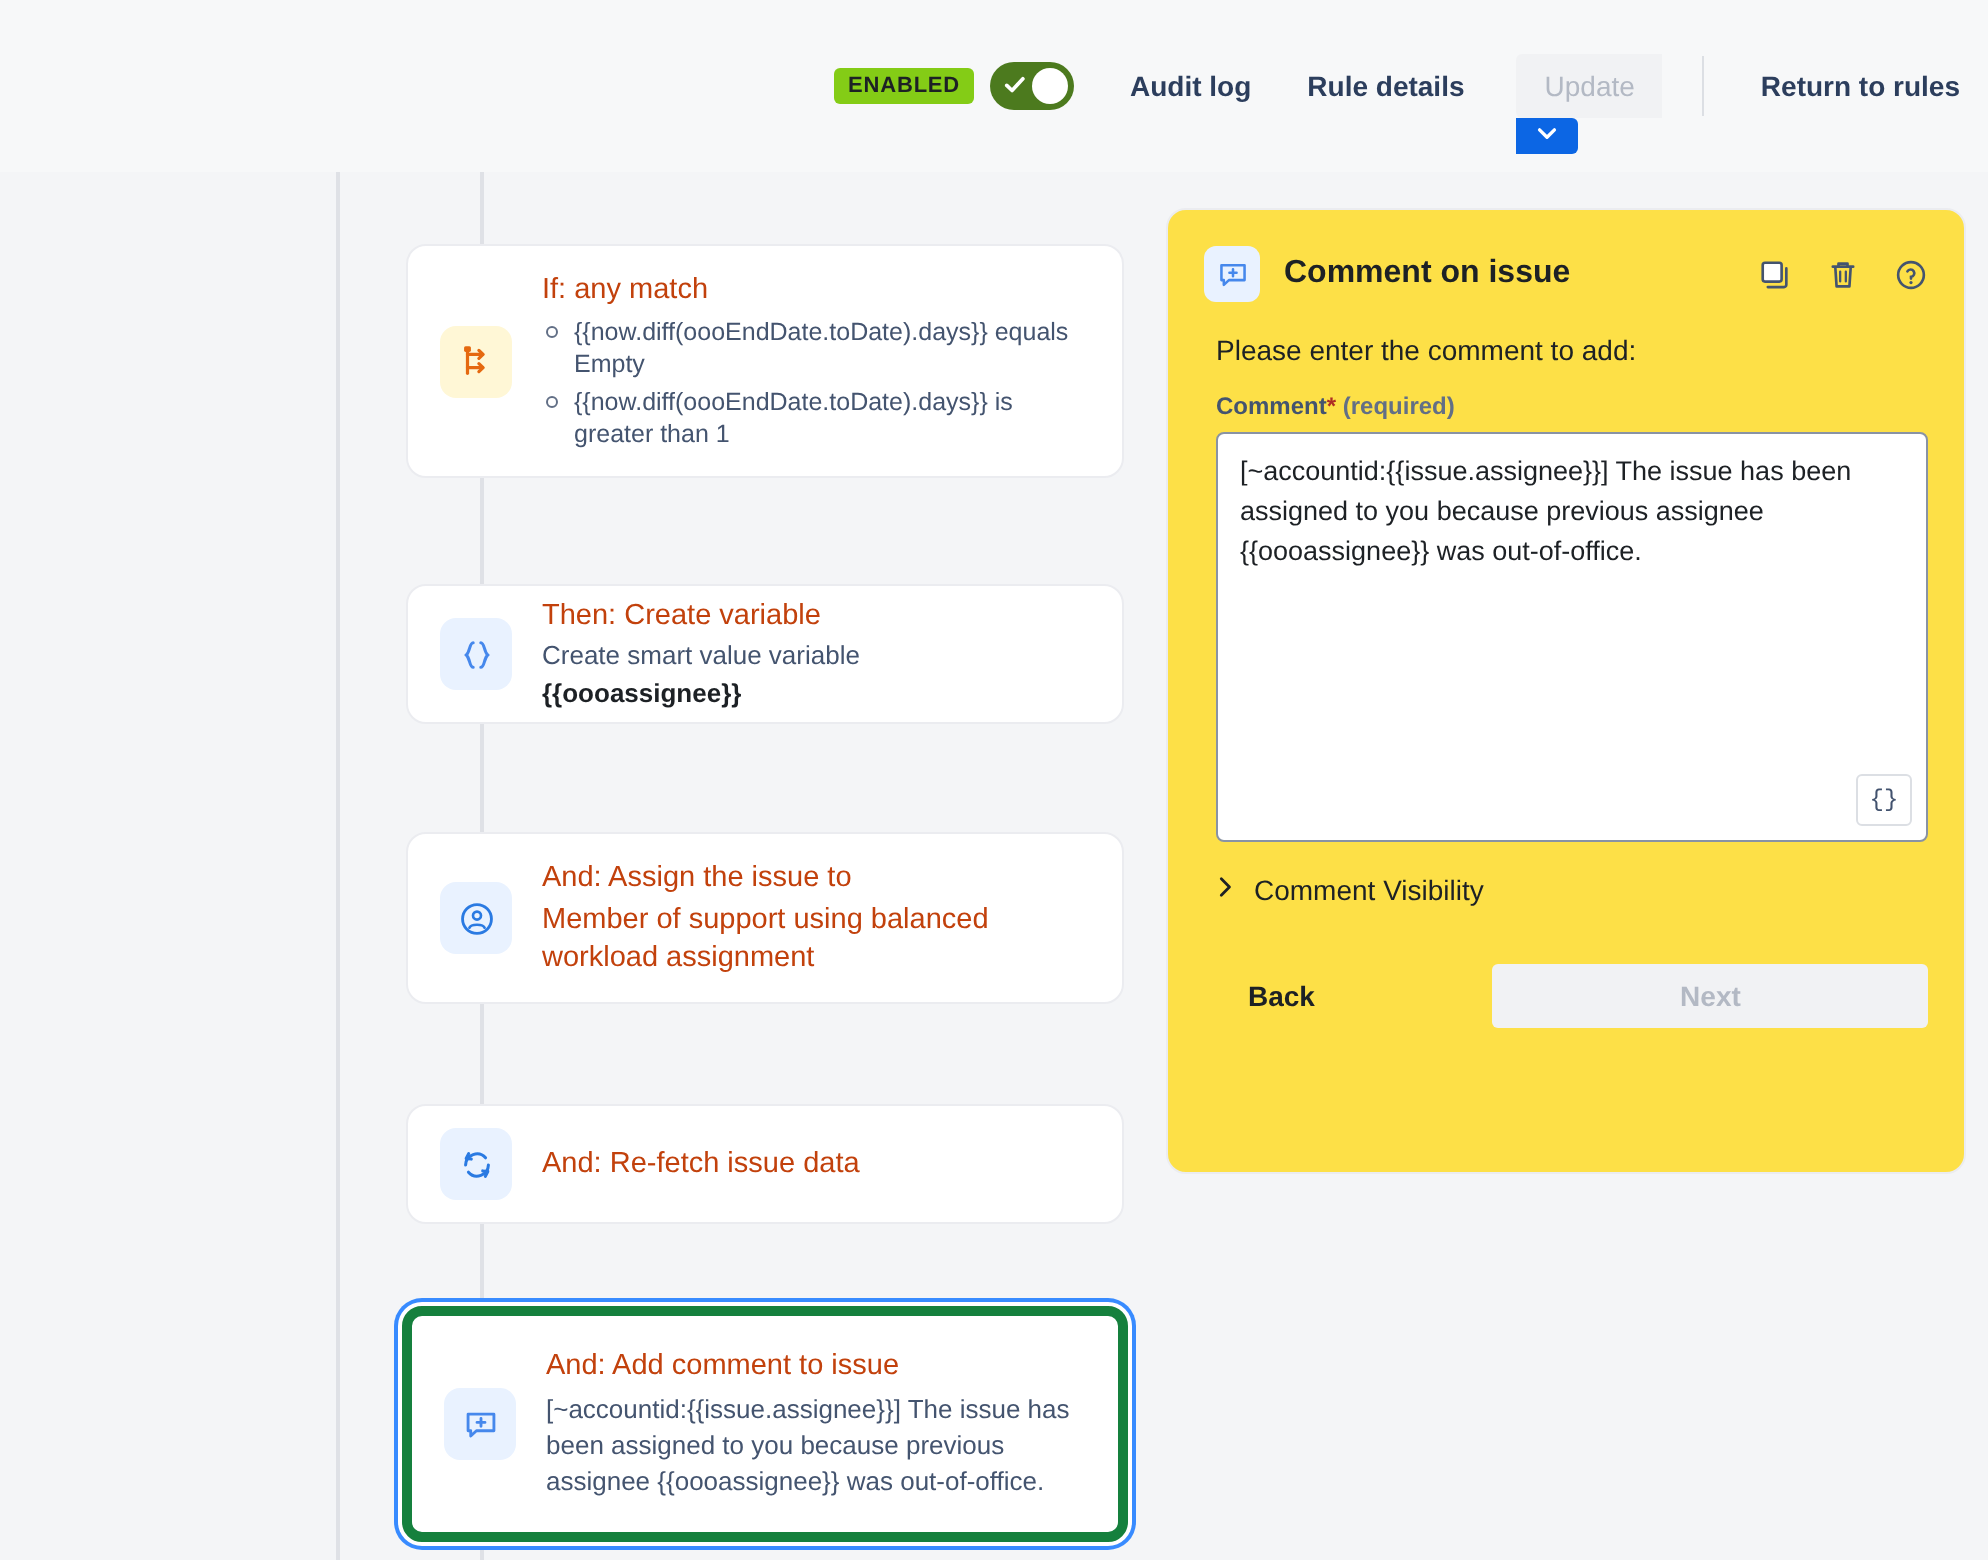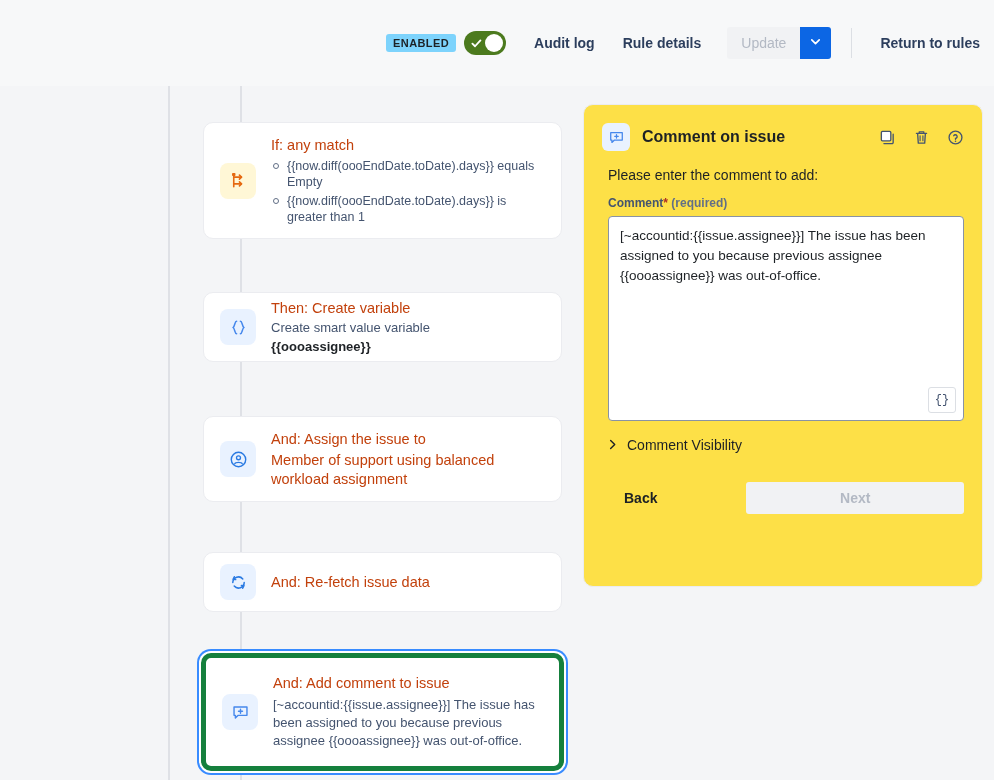--- a/index.html
+++ b/index.html
@@ -22,40 +22,40 @@
   .rule-title {
     position: absolute; left: 10px; top: 14px; width: 380px;
     font-size: 21px; font-weight: bold; line-height: 28px;
     letter-spacing: -0.3px; color: #1d2125;
   }
   .header-right {
     position: absolute; right: 14px; top: 27px;
     display: flex; align-items: center; gap: 0;
   }
   .badge-enabled {
-    background: #7dd3fc; color: #1d2125;
+    background: #84cc16; color: #1d2125;
     font-size: 11px; font-weight: bold; letter-spacing: 0.4px;
     padding: 3px 7px 3px 7px; border-radius: 3px; line-height: 12px;
   }
   .toggle {
     width: 42px; height: 24px; border-radius: 12px; background: #4c7a1e;
     margin-left: 8px; position: relative; display: inline-block;
   }
   .toggle .check {
     position: absolute; left: 7px; top: 4px; width: 11px; height: 11px;
   }
   .toggle .knob {
     position: absolute; right: 3px; top: 3px;
     width: 18px; height: 18px; border-radius: 50%; background: #fff;
   }
   .hdr-link {
     font-size: 14px; font-weight: bold; color: #2c3e5d;
     margin-left: 28px; cursor: pointer; white-space: nowrap;
   }
-  .update-group { display: flex; margin-left: 26px; height: 32px; }
+  .update-group { display: flex; margin-left: 26px; height: 32px; flex-direction: column; }
   .btn-update {
     background: #f1f2f4; color: #b3b9c4; font-size: 14px;
     padding: 0 14px; height: 32px; line-height: 32px;
     border-radius: 3px 0 0 3px; border: none; font-family: inherit;
   }
   .btn-chevron {
     background: #0c66e4; width: 31px; height: 32px;
     border-radius: 0 3px 3px 0; border: none;
     display: flex; align-items: center; justify-content: center;
   }

